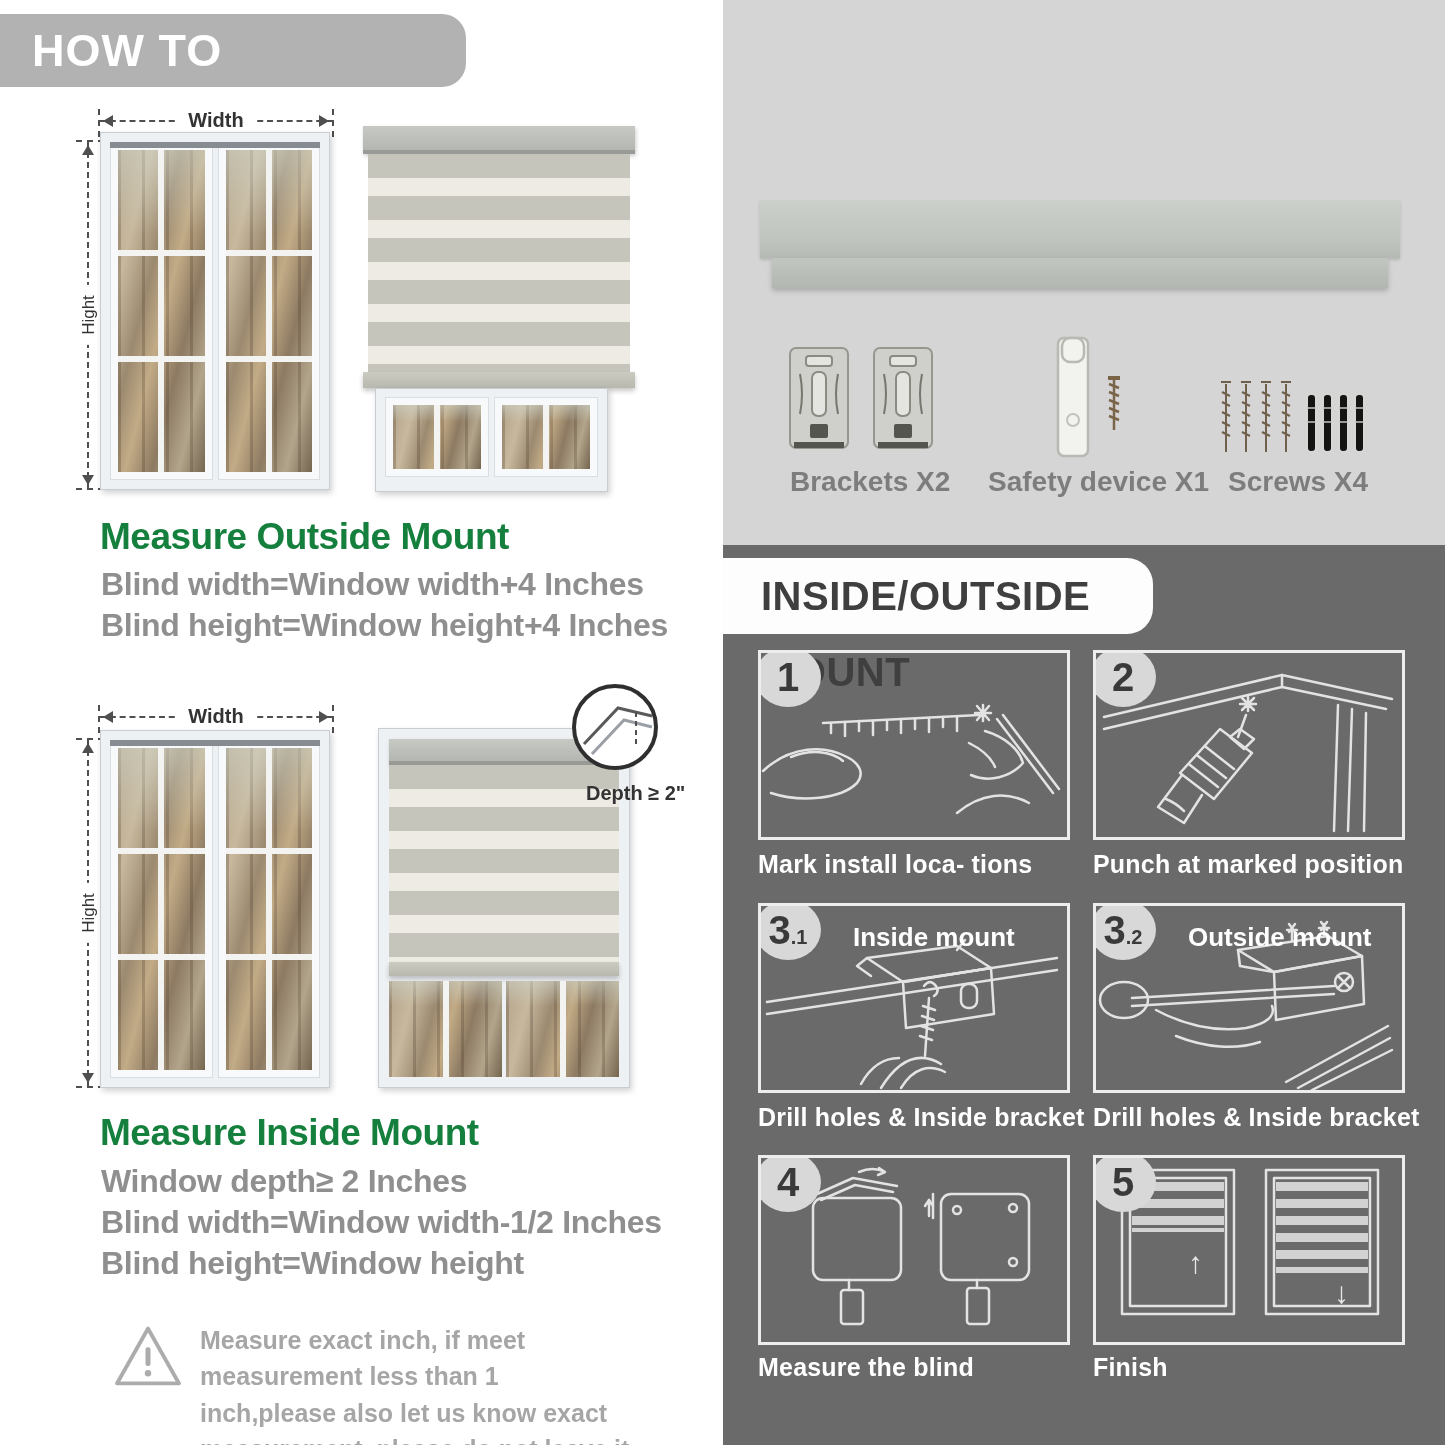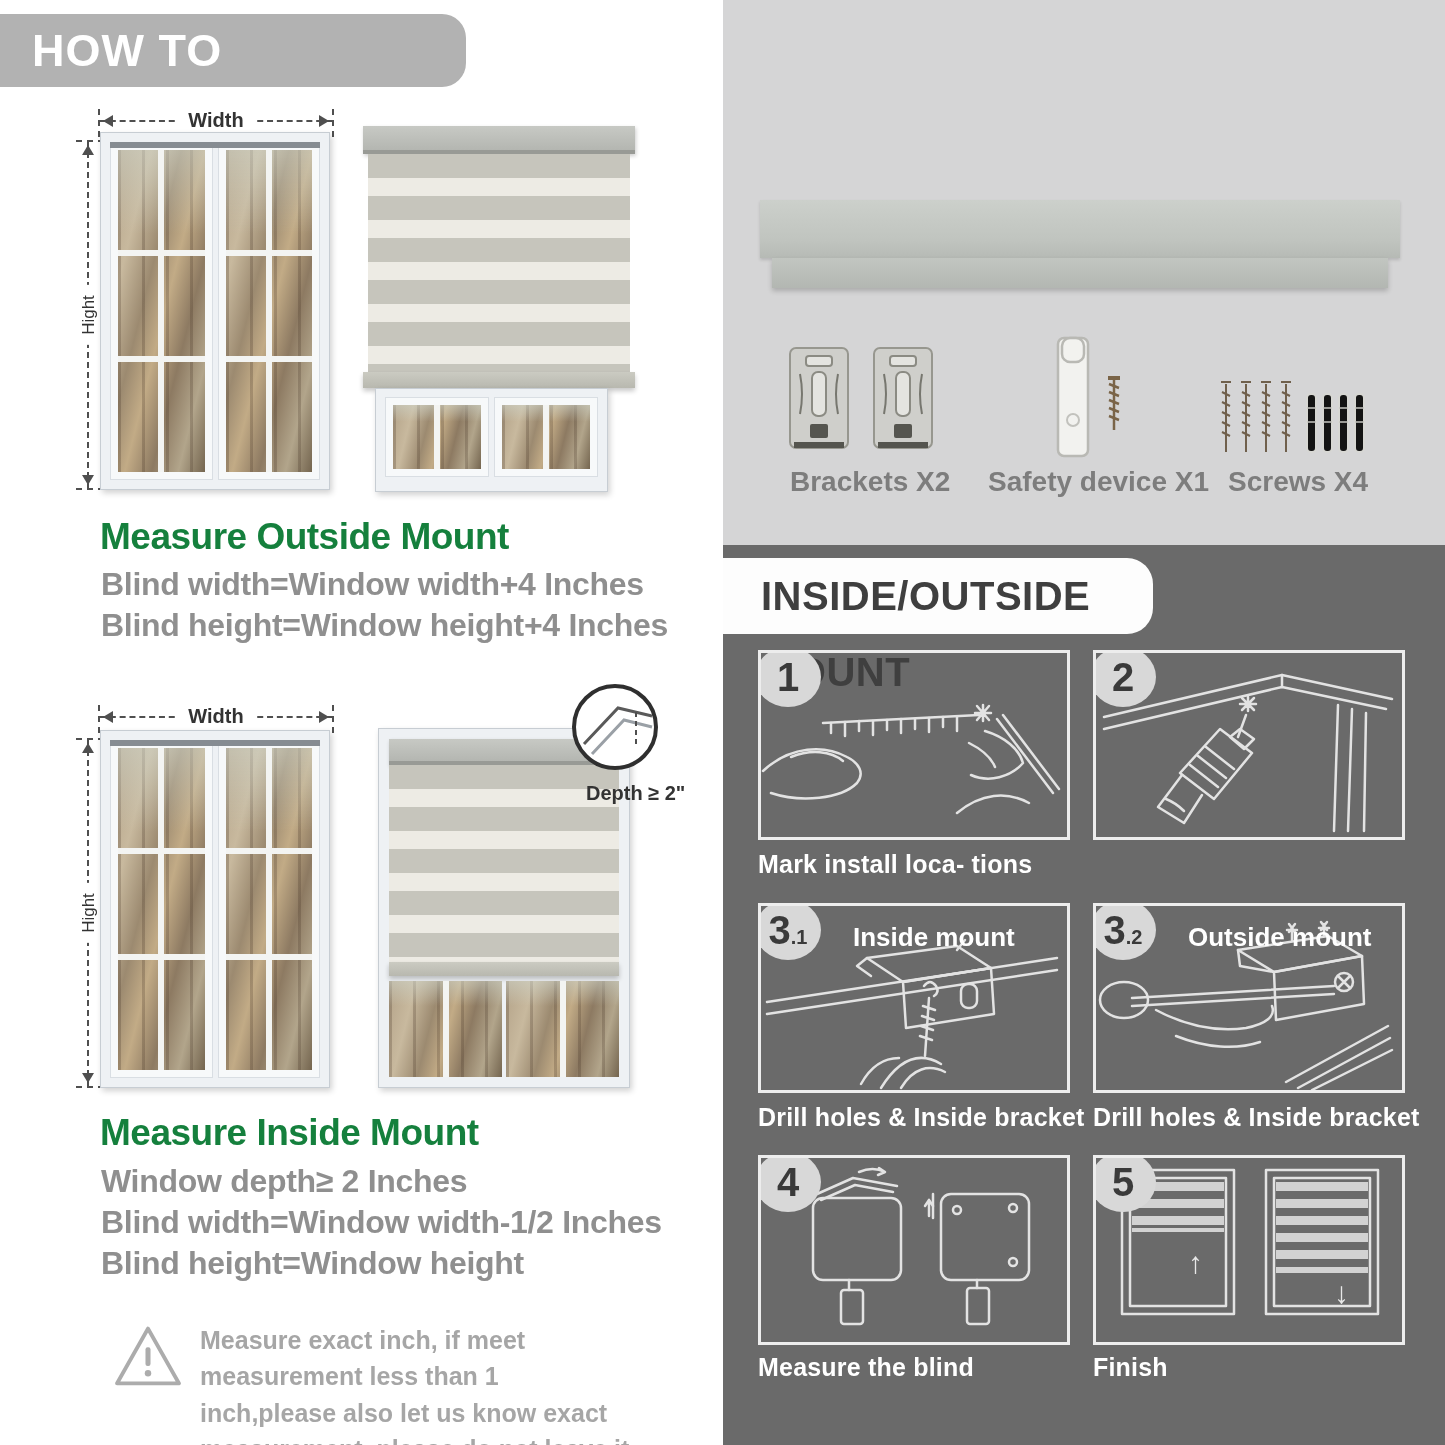--- a/index.html
+++ b/index.html
@@ -313,20 +313,21 @@
       <path d="M84,120 L124,76 L156,100 L118,146 Z"></path>
       <path d="M94,112 l28,22 M102,103 l28,22 M110,94 l28,22"></path>
       <path d="M86,122 L62,154 L88,170 L106,142"></path>
       <path d="M70,146 q10,4 18,12"></path>
     </svg>
     <div class="badge">
       <span class="b-main">2</span>
       <span class="b-sub"></span>
     </div>
   </div>
+  <div class="caption" style="left:1093px;top:850px;">Punch at  marked position</div>
 
   <div class="tile" style="left:758px;top:903px;">
     <svg class="lineart" width="306" height="184" viewBox="0 0 306 184">
       <path d="M6,96 L296,52"></path>
       <path d="M6,108 L296,64"></path>
       <path d="M106,52 L196,40 L230,62 L142,76 Z"></path>
       <path d="M142,76 L230,62 L233,108 L145,122 Z"></path>
       <path d="M106,52 l-10,8 14,10"></path>
       <path d="M196,44 l8,-10"></path>
       <rect x="200" y="78" width="16" height="24" rx="7"></rect>

